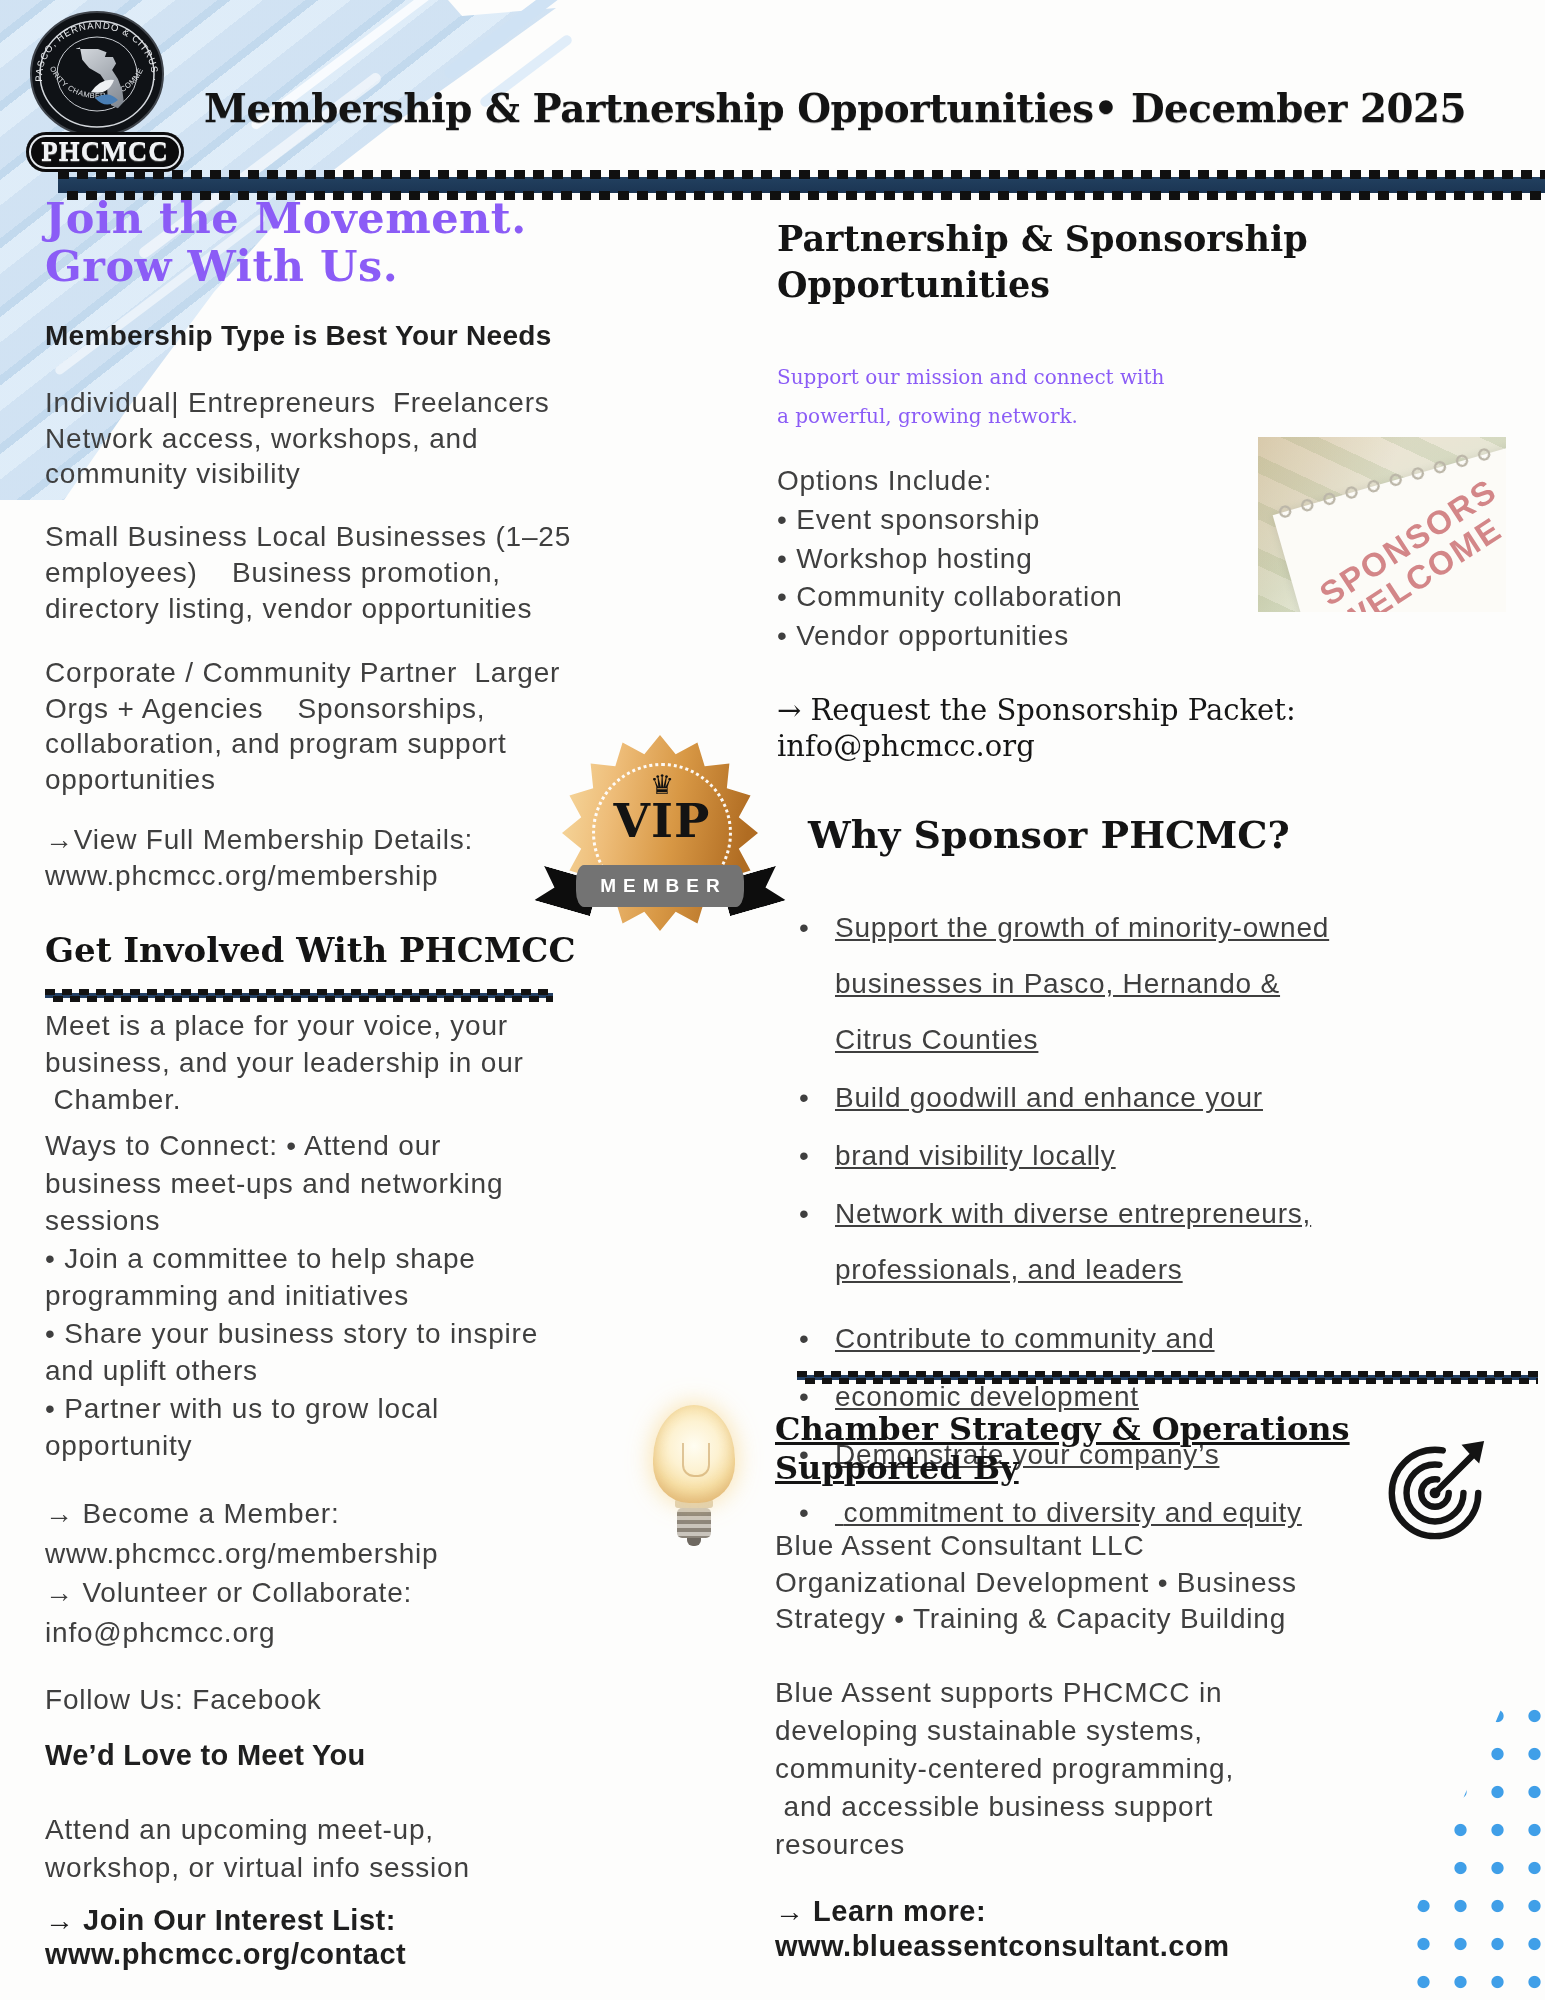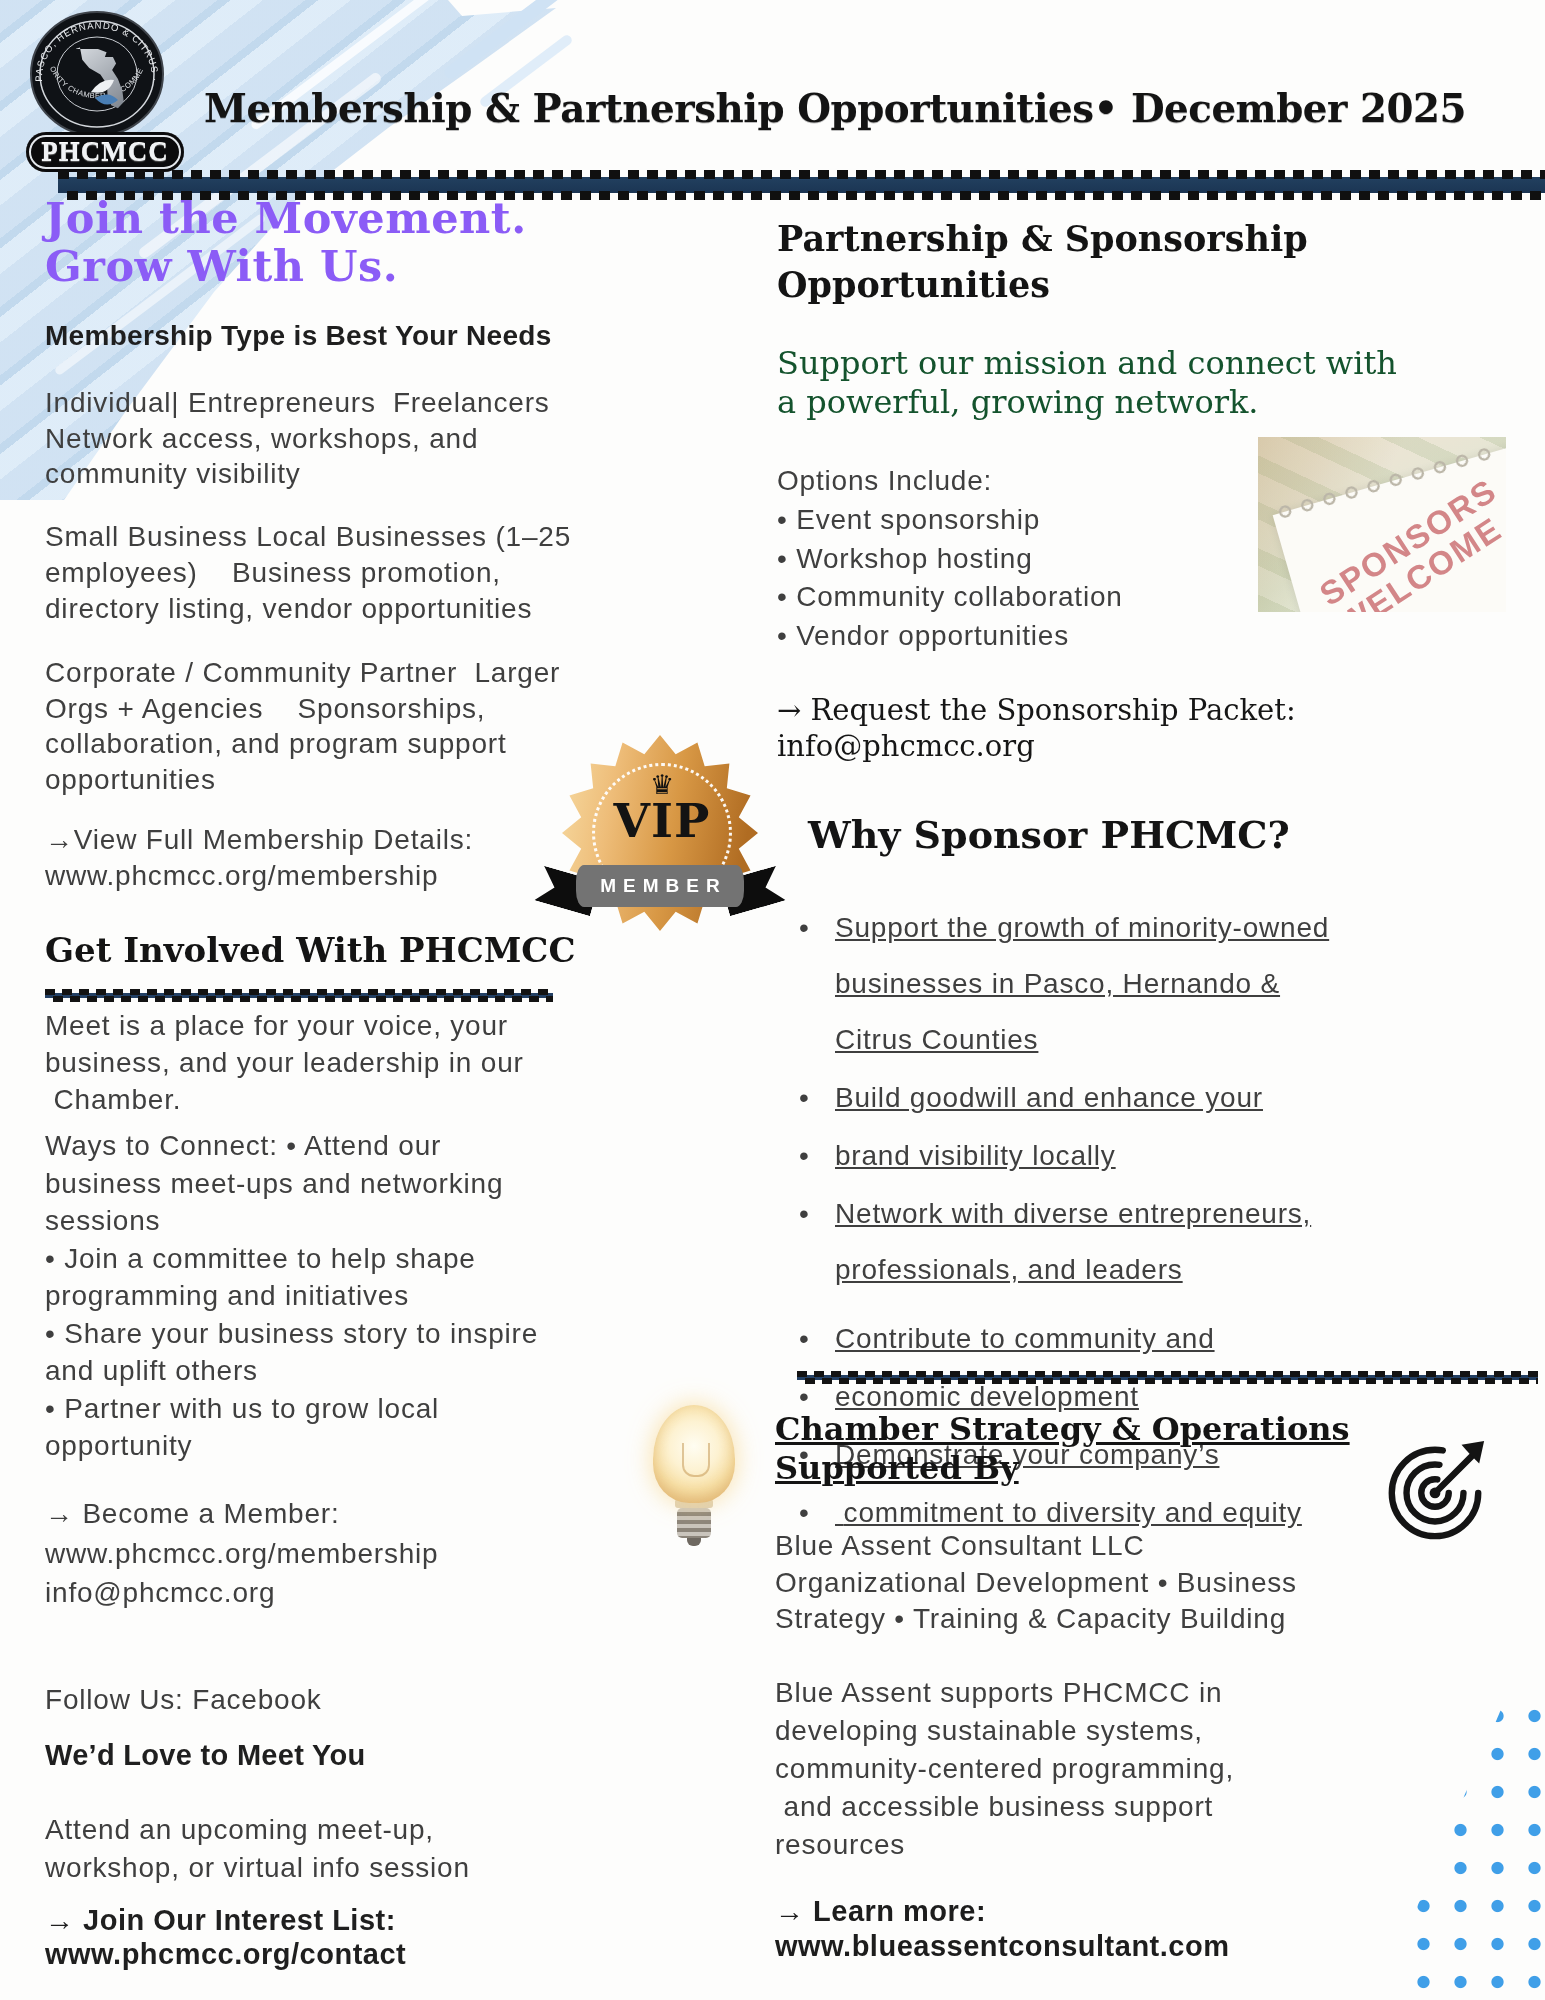--- a/index.html
+++ b/index.html
@@ -74,21 +74,21 @@
   .p-place{left:45px;top:1007px;line-height:37px;}
   .p-ways{left:45px;top:1127px;line-height:37.5px;}
   .p-links{left:45px;top:1494px;line-height:39.5px;}
   .p-follow{left:45px;top:1684px;}
   .meet-heading{left:45px;top:1739px;font-size:29px;}
   .p-attend{left:45px;top:1811px;line-height:38px;}
   .p-interest{left:45px;top:1903px;font-weight:700;font-size:29px;line-height:34px;color:#1f1f1f;letter-spacing:.5px;}
 
   
   .partner-heading{left:777px;top:216px;font-size:35px;line-height:46px;}
-  .support-text{left:777px;top:344px;font-size:32px;line-height:39px;color:#14532d;}
+  .support-text{left:777px;top:358px;font-size:20px;line-height:39px;color:#8b5cf6;}
   .p-options{left:777px;top:462px;line-height:38.8px;}
   .request{left:777px;top:692px;font-size:29px;line-height:36px;color:#161616;}
   .why-heading{left:808px;top:812px;font-size:38px;}
   .why-list{left:795px;top:900px;width:745px;list-style:none;margin:0;padding:0;}
   .why-list li{position:relative;padding-left:40px;line-height:56px;margin-bottom:2px;font-size:28px;letter-spacing:.8px;text-decoration:underline;}
   .why-list li::before{content:"•";position:absolute;left:4px;top:0;}
   .why-list li:nth-child(4){margin-bottom:13px;}
   .sep-right{left:797px;top:1371px;width:741px;}
   .strategy-heading{left:775px;top:1410px;font-size:32px;line-height:39px;text-decoration:underline;}
   .p-bassent1{left:775px;top:1528px;line-height:36.5px;}
@@ -245,20 +245,21 @@
 • Join a committee to help shape
 programming and initiatives
 • Share your business story to inspire
 and uplift others
 • Partner with us to grow local
 opportunity</div>
 
   <div class="abs body-t p-links">
     <span class="link-line pre">→ Become a Member:</span>
     <span class="link-line pre">www.phcmcc.org/membership</span>
+    <span class="link-line pre">→ Volunteer or Collaborate:</span>
     <span class="link-line pre">info@phcmcc.org</span>
   </div>
 
   <div class="abs body-t p-follow">
     <span>Follow Us: </span><span>Facebook</span>
   </div>
 
   <div class="abs h-sans meet-heading">We’d Love to Meet You</div>
   <div class="abs body-t p-attend pre">Attend an upcoming meet-up,
 workshop, or virtual info session</div>

